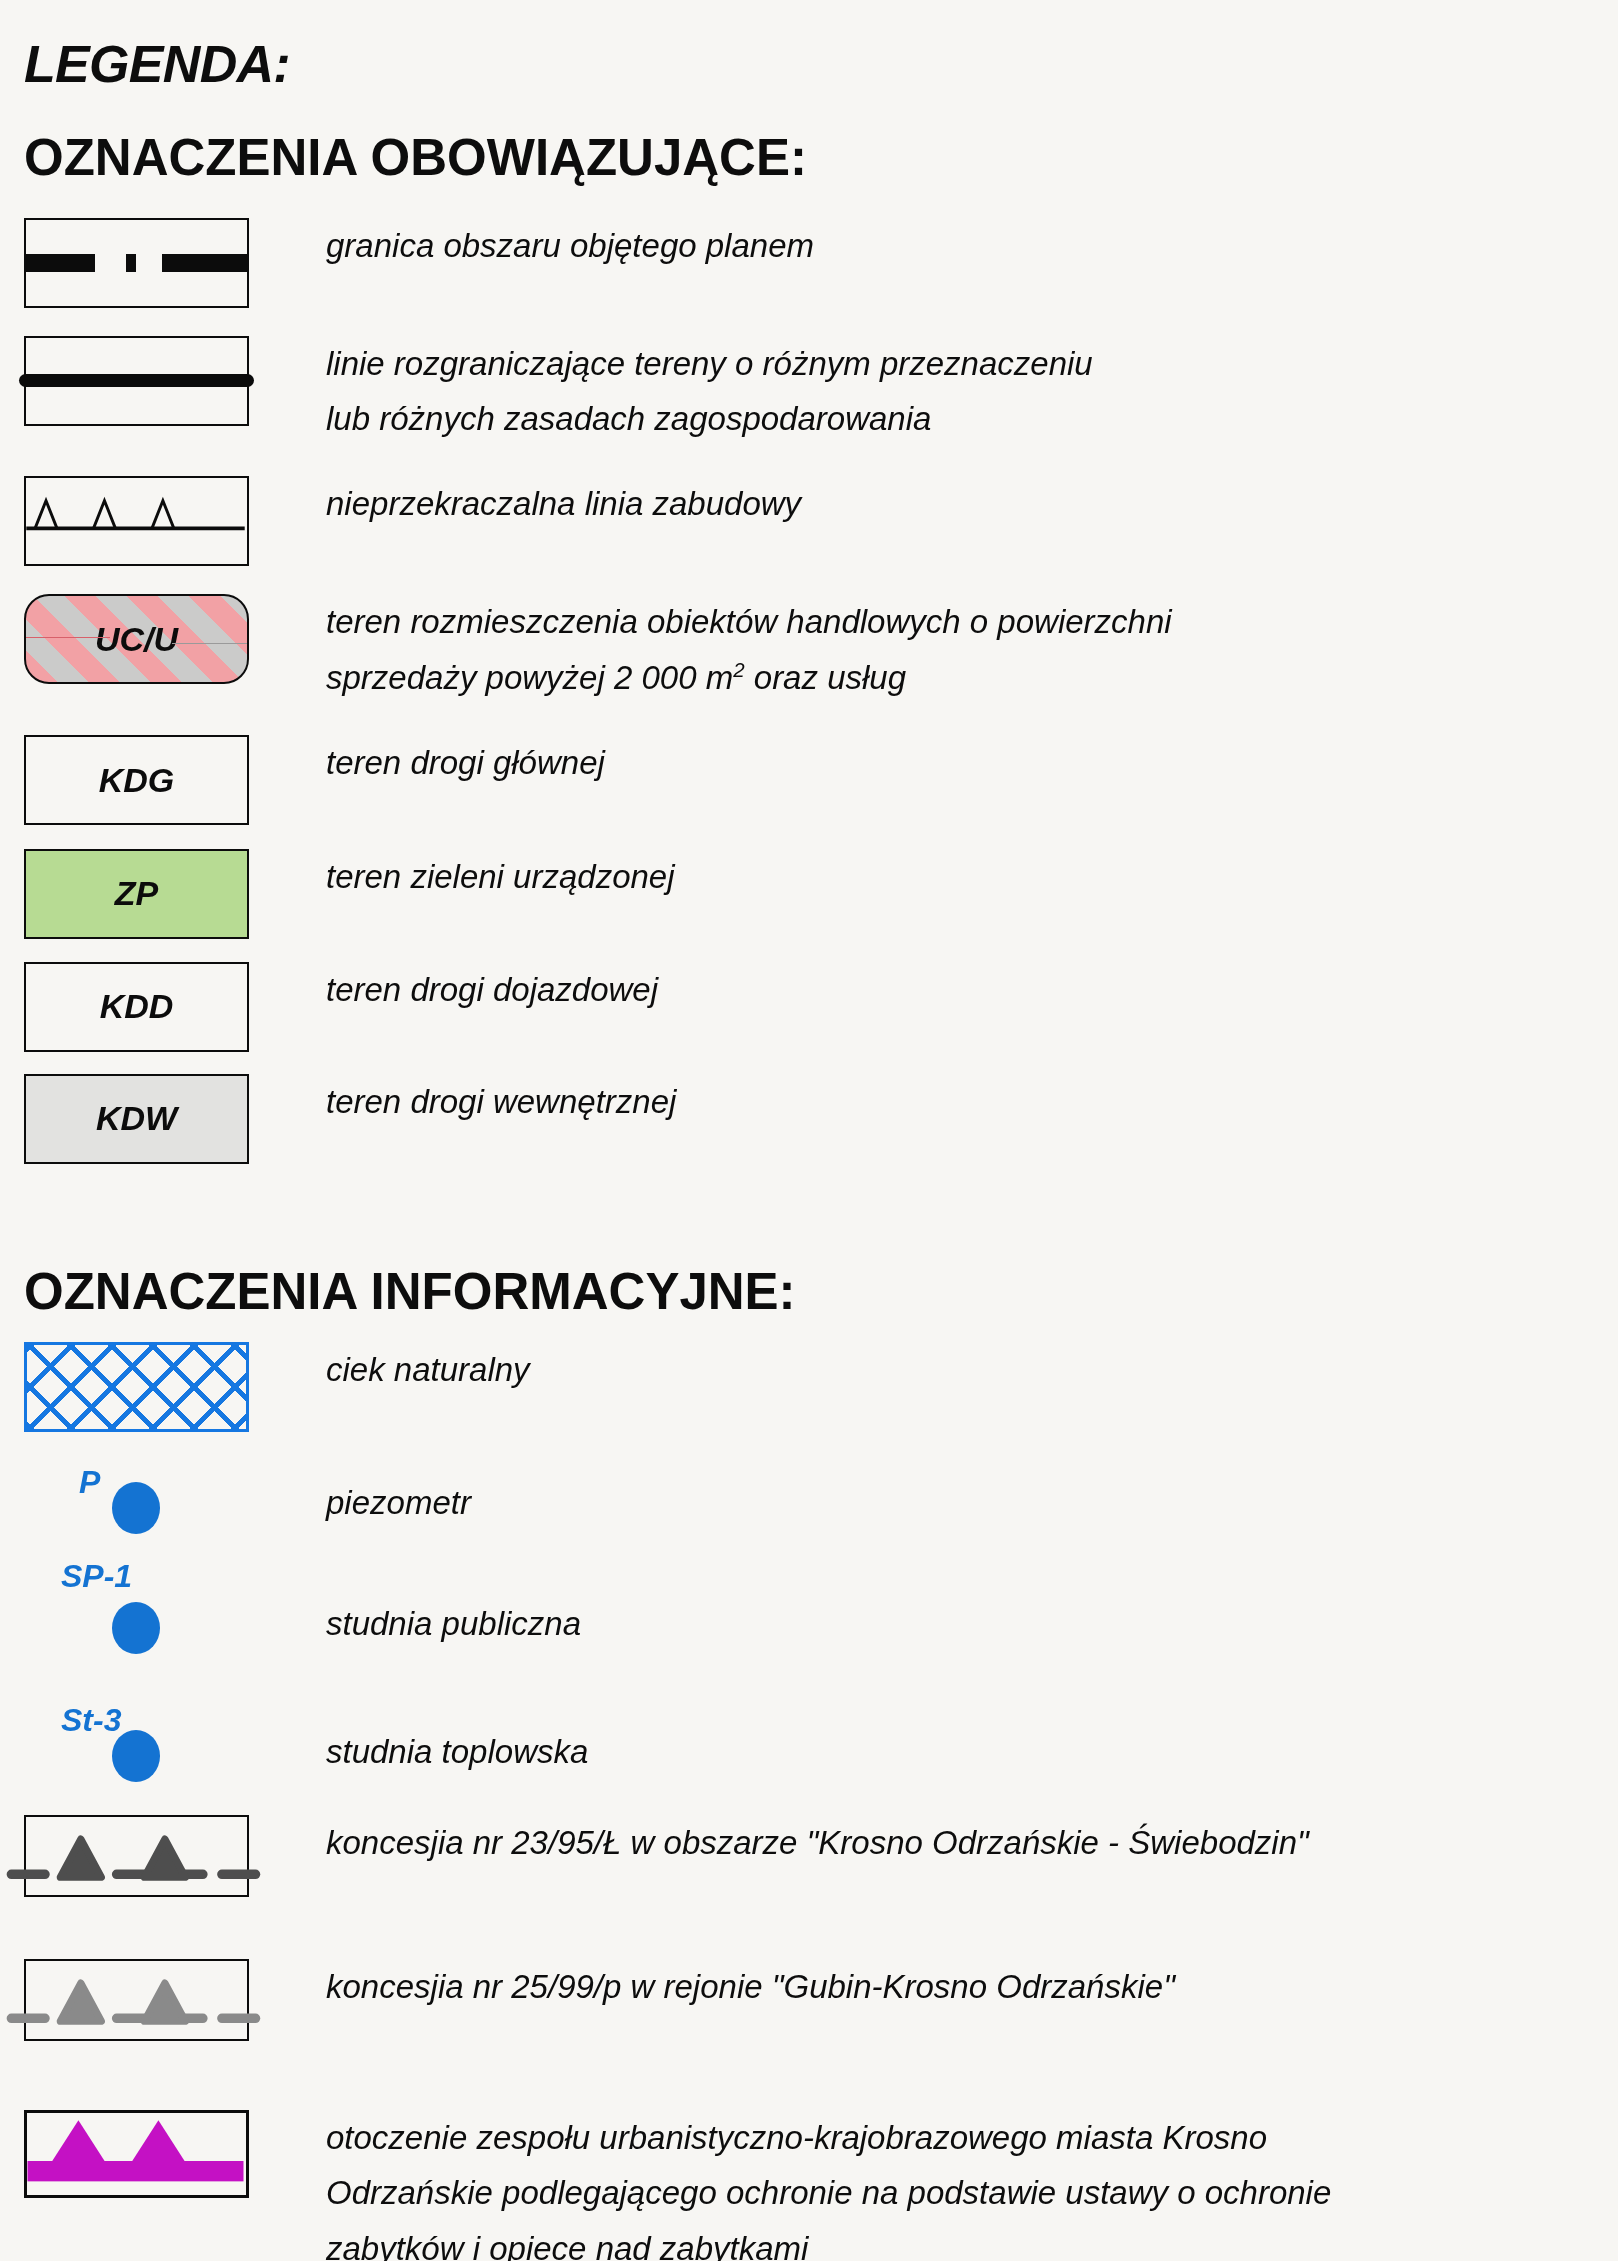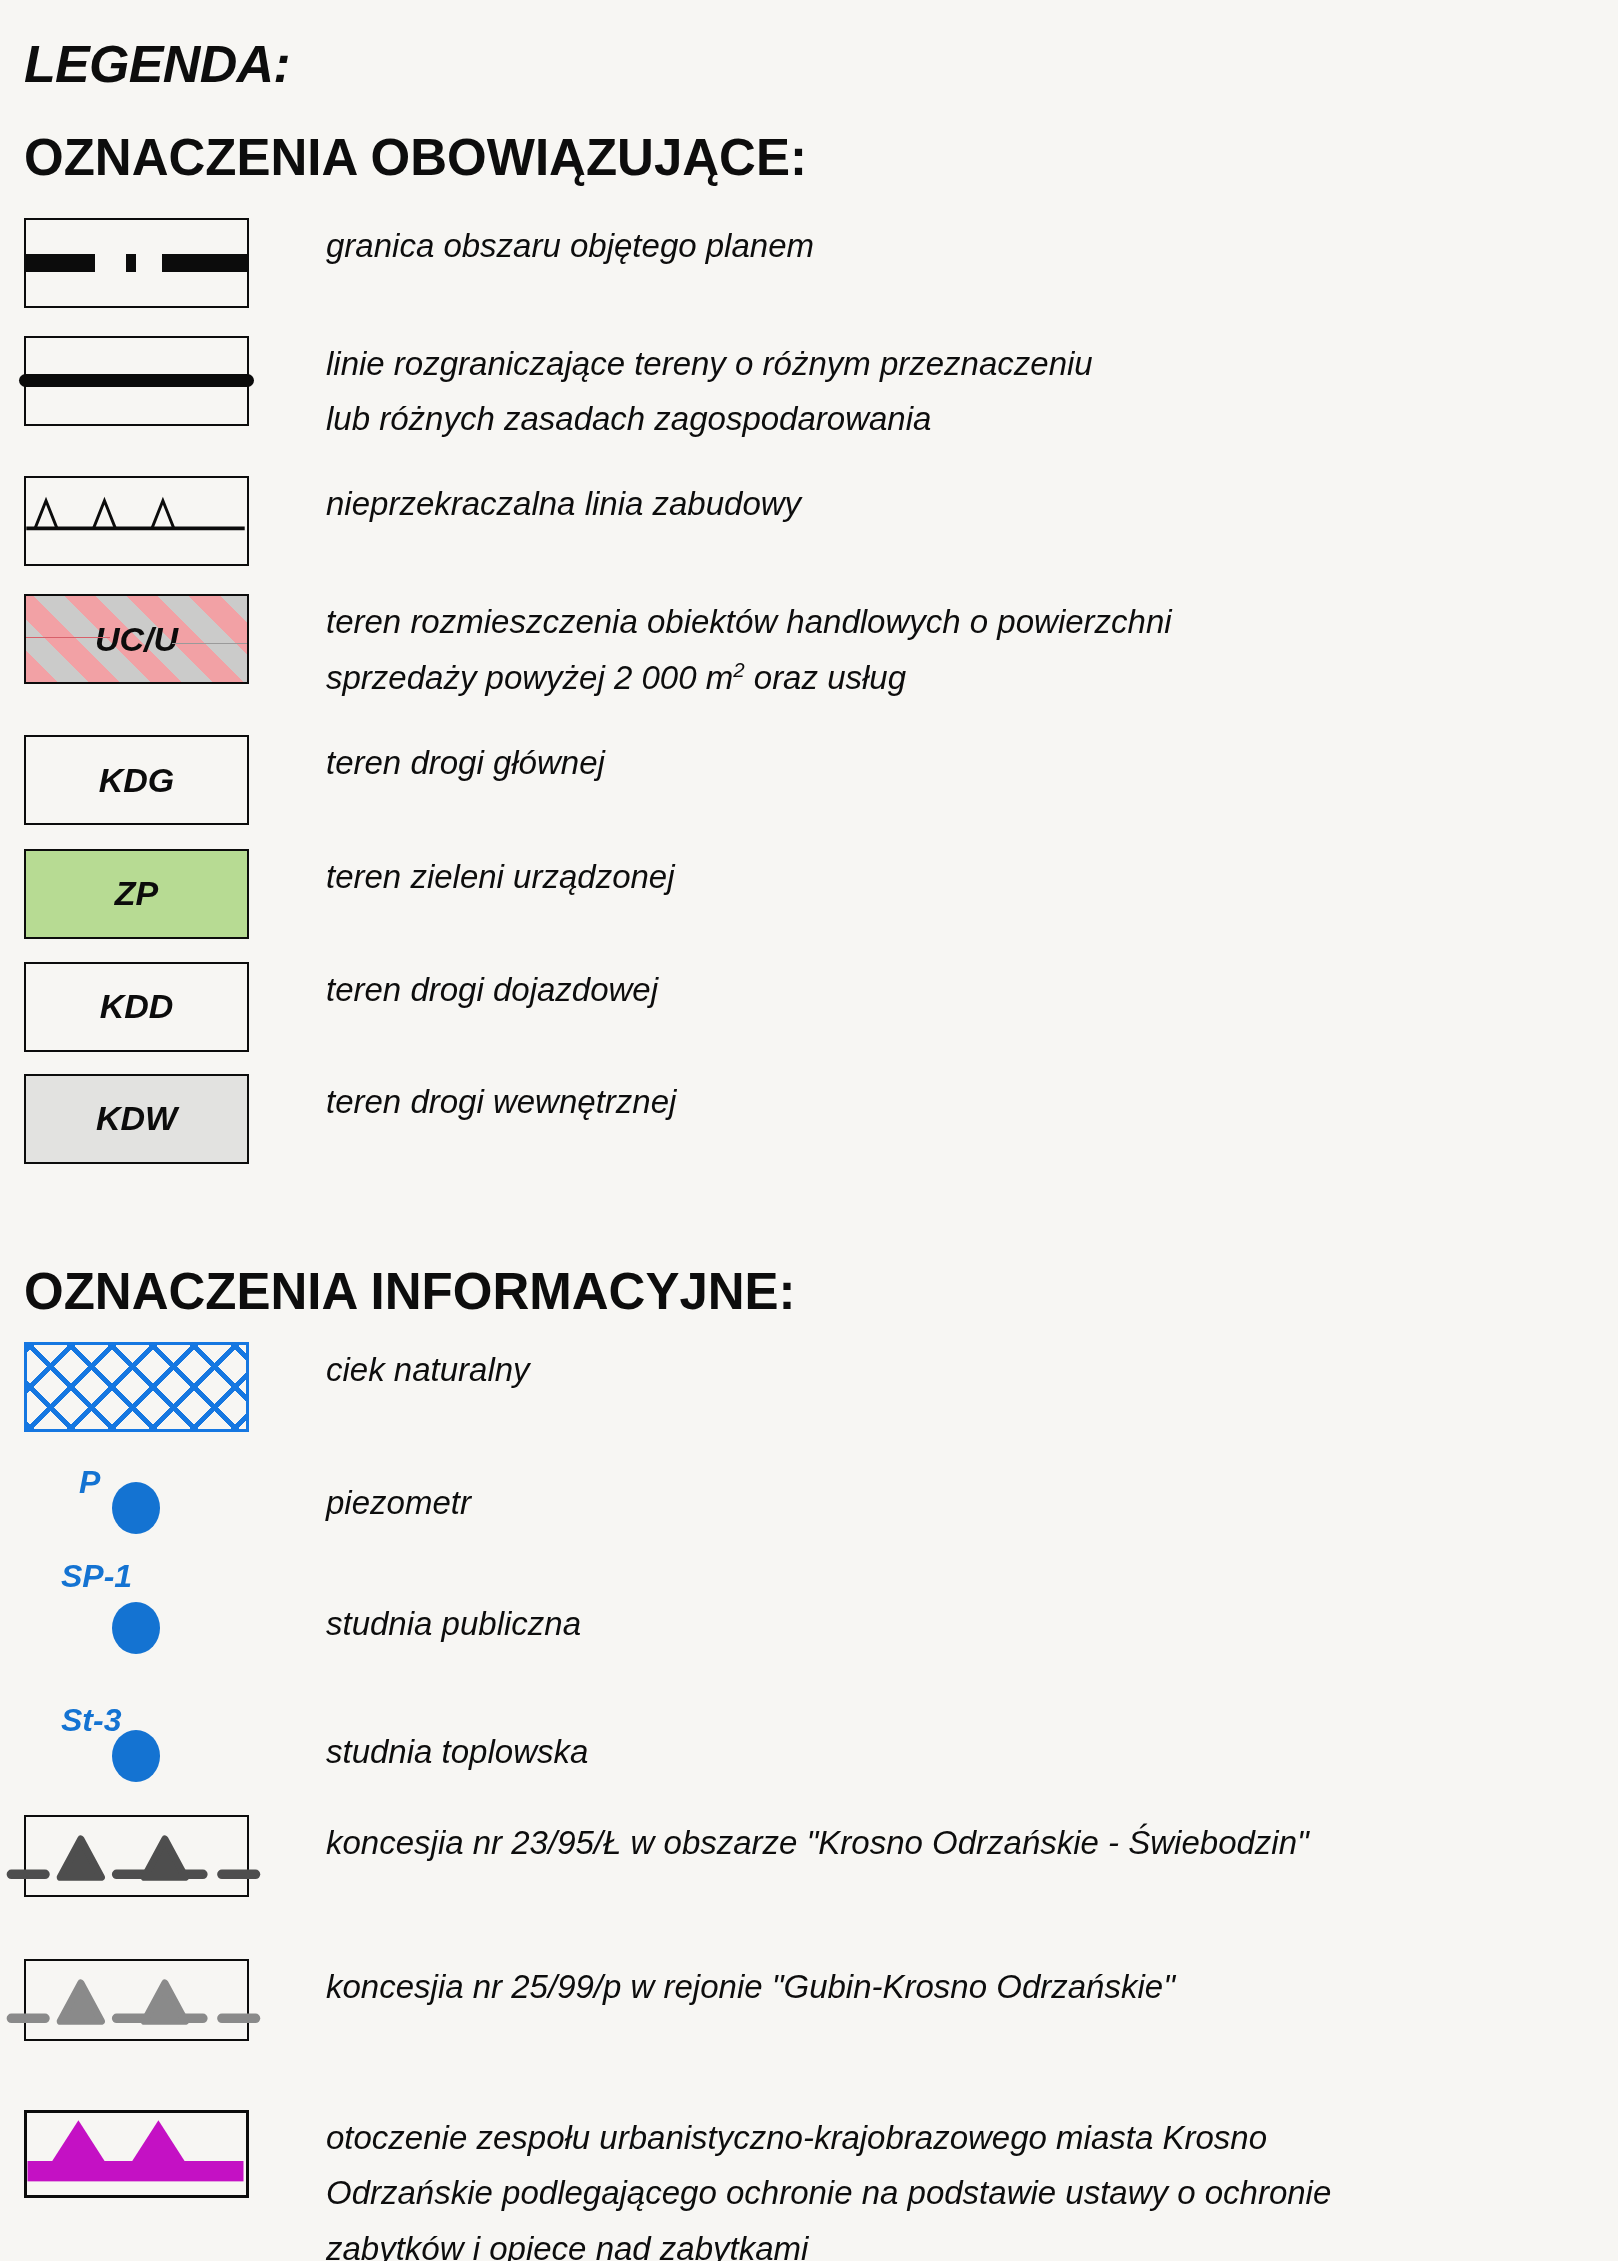--- a/index.html
+++ b/index.html
@@ -64,20 +64,21 @@
     height:13px;border-radius:6.6px;background:#0b0b0b;
   }
 
   
   .limit-svg{position:absolute;left:0;top:0;width:219px;height:84px;color:#0c0c0c;overflow:visible;}
 
   
   .box-ucu{
     background:repeating-linear-gradient(45deg,
       var(--pink,#f2a1a5) 0 22px, var(--stripe_gray,#cbcbca) 22px 44px);
+    border-radius:25px;
   }
   .ucu-line-red{position:absolute;left:0;top:47%;width:38%;height:1.5px;background:#d8606a;}
   .ucu-line-gray{position:absolute;right:0;top:54%;width:34%;height:1.5px;background:#9a9a9a;}
 
   
   .box-zp{background:var(--green,#b7db93);}
   .box-kdw{background:var(--road_gray,#e2e2e0);border-width:2.2px;}
   .box-road{border-width:2.2px;}
 
   

